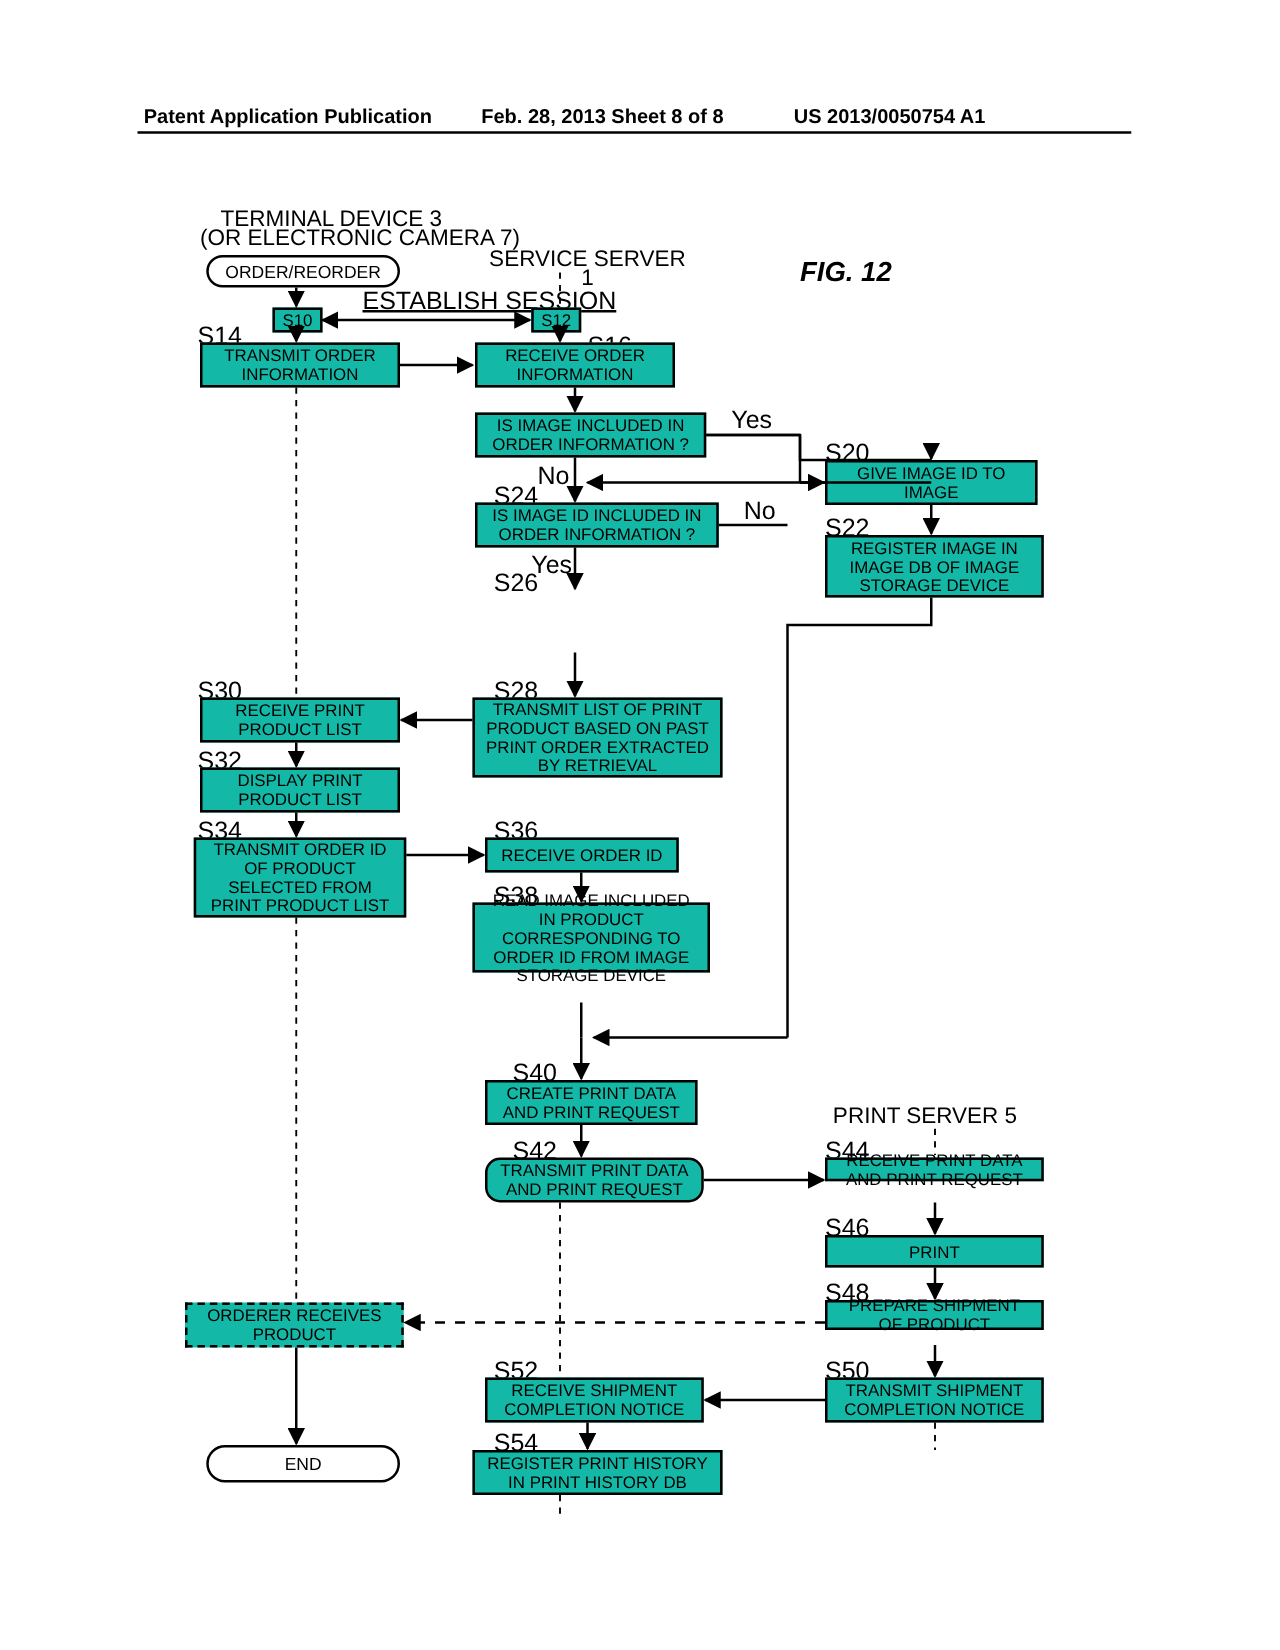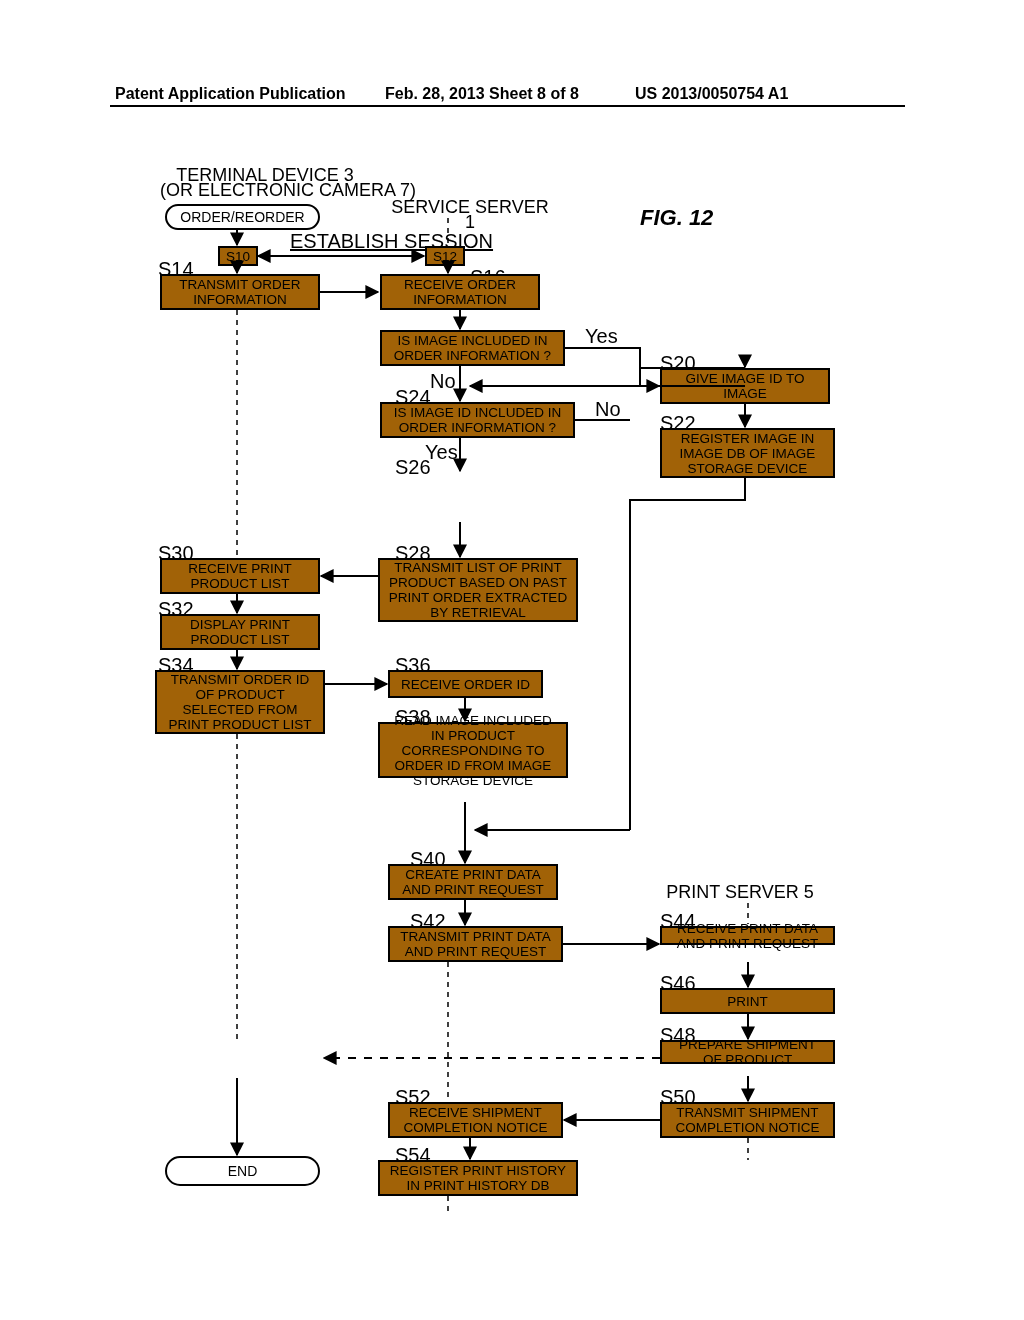--- a/index.html
+++ b/index.html
@@ -36,21 +36,21 @@
     width: 795px;
     border-top: 2px solid #000;
   }
 
   
   .txt { position: absolute; font-size: 18px; line-height: 15px; text-align: center; }
   .lbl { position: absolute; font-size: 20px; }
   .box {
     position: absolute;
     border: 2px solid #000;
-    background: #a16207;
+    background: #14b8a6;
     font-size: 13.5px;
     line-height: 15px;
     text-align: center;
     display: flex;
     align-items: center;
     justify-content: center;
     padding: 2px 4px;
     box-sizing: border-box;
   }
   .box.dashed { border-style: dashed; }
@@ -163,34 +163,36 @@
 IN PRODUCT
 CORRESPONDING TO
 ORDER ID FROM IMAGE
 STORAGE DEVICE</div>
 
   <div class="lbl" style="left:410px; top:848px;">S40</div>
   <div class="box" style="left:388px; top:864px; width:170px; height:36px; white-space:pre;">CREATE PRINT DATA
 AND PRINT REQUEST</div>
 
   <div class="lbl" style="left:410px; top:910px;">S42</div>
-  <div class="box" style="left:388px; top:926px; width:175px; height:36px; white-space:pre;">TRANSMIT PRINT DATA
+  <div class="box" style="left:388px; top:926px; width:175px; height:36px; white-space:pre;border-radius:12px;">TRANSMIT PRINT DATA
 AND PRINT REQUEST</div>
 
   <div class="lbl" style="left:660px; top:910px;">S44</div>
   <div class="box" style="left:660px; top:926px; width:175px; height:19px; white-space:pre;">RECEIVE PRINT DATA
 AND PRINT REQUEST</div>
 
   <div class="lbl" style="left:660px; top:972px;">S46</div>
   <div class="box" style="left:660px; top:988px; width:175px; height:26px;">PRINT</div>
 
   <div class="lbl" style="left:660px; top:1024px;">S48</div>
   <div class="box" style="left:660px; top:1040px; width:175px; height:24px; white-space:pre;">PREPARE SHIPMENT
 OF PRODUCT</div>
 
+  <div class="box dashed" style="left:148px; top:1042px; width:175px; height:36px; white-space:pre;">ORDERER RECEIVES
+PRODUCT</div>
 
   <div class="lbl" style="left:660px; top:1086px;">S50</div>
   <div class="box" style="left:660px; top:1102px; width:175px; height:36px; white-space:pre;">TRANSMIT SHIPMENT
 COMPLETION NOTICE</div>
 
   <div class="lbl" style="left:395px; top:1086px;">S52</div>
   <div class="box" style="left:388px; top:1102px; width:175px; height:36px; white-space:pre;">RECEIVE SHIPMENT
 COMPLETION NOTICE</div>
 
   <div class="lbl" style="left:395px; top:1144px;">S54</div>

